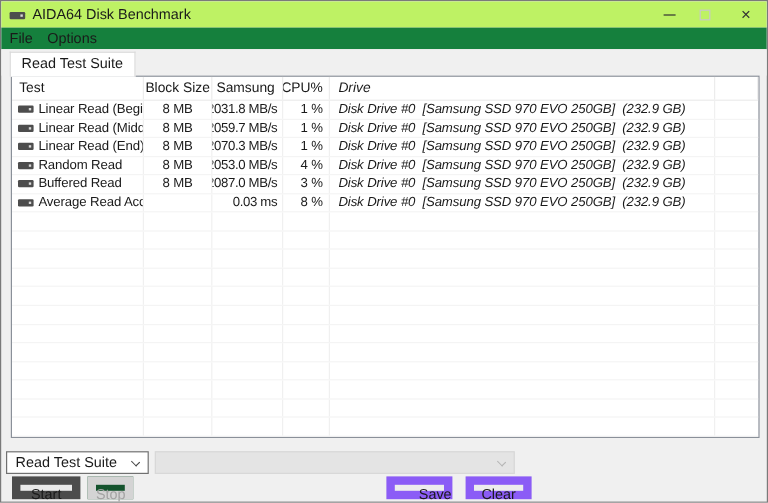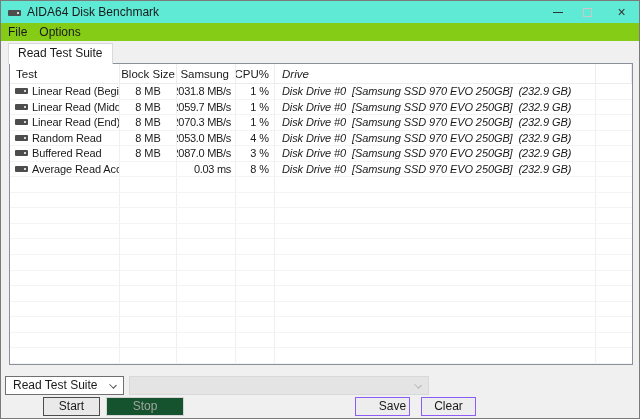--- a/index.html
+++ b/index.html
@@ -4,33 +4,33 @@
 <style>
   * { margin:0; padding:0; box-sizing:border-box; }
   html,body { background:#cfcfcf; }
   .window {
     position:relative; width:640px; height:419px;
     background:#f0f0f0; border:1px solid #7a7a7a;
     font-family:"Liberation Sans", sans-serif; color:#1a1a1a;
     overflow:hidden;
   }
   
-  .titlebar { position:absolute; left:0; top:0; right:0; height:22px; background:#5eead4; }
+  .titlebar { position:absolute; left:0; top:0; right:0; height:22px; background:#bef264; }
   .app-icon { position:absolute; left:7px; top:9px; width:13px; height:6px; background:#4d4d4d; border-radius:1px; }
   .app-icon::after { content:''; position:absolute; right:2px; top:2px; width:2px; height:2px; background:#d8d8d8; }
   .title-text { position:absolute; left:26px; top:0; line-height:22px; font-size:12px; }
   .winbtn { position:absolute; top:0; width:31px; height:22px; display:flex; align-items:center; justify-content:center; }
   .btn-min { right:66px; }
   .btn-max { right:36px; }
   .btn-close { right:2px; }
   .glyph-min { width:10px; height:1px; background:#333; display:block; }
   .glyph-max { width:9px; height:9px; border:1px solid #c9c9c9; display:block; }
   .glyph-close { font-size:14px; line-height:14px; color:#333; }
   
-  .menubar { position:absolute; left:0; top:22px; right:0; height:18px; background:#84cc16; padding-left:1px; display:flex; }
+  .menubar { position:absolute; left:0; top:22px; right:0; height:18px; background:#15803d; padding-left:1px; display:flex; }
   .menu-item { padding:0 6px; line-height:18px; font-size:12px; }
   
   .tabstrip { position:absolute; left:0; top:40px; right:0; height:22px; background:#f0f0f0; }
   .tab { position:absolute; left:7px; top:2px; height:21px; background:#ffffff;
          border:1px solid #d9d9d9; border-bottom:none; padding:0 9px;
          line-height:19px; font-size:12px; z-index:3; }
   
   .panel { position:absolute; left:8px; top:62px; width:624px; height:302px;
            background:#ffffff; border:1px solid #8a9099; overflow:hidden; z-index:2; }
   .hdr-row, .row { display:flex; width:100%; }
@@ -50,24 +50,24 @@
   .disk-icon { flex:none; width:13px; height:6px; background:#4d4d4d; border-radius:1px; position:relative; margin-right:4px; }
   .disk-icon::after { content:''; position:absolute; right:2px; top:2px; width:2px; height:2px; background:#d8d8d8; }
   
   .combo { position:absolute; top:375px; height:19px; font-size:12px; line-height:17px; }
   .combo-suite { left:4px; width:119px; background:#ffffff; border:1px solid #707070; padding-left:7px; }
   .combo-drive { left:128px; width:300px; background:#e4e4e4; border:1px solid #d8d8d8; color:#8c8c8c;
                  padding-left:7px; white-space:pre; overflow:hidden; font-size:11.5px; }
   .chev { position:absolute; right:7px; top:5px; width:6px; height:6px;
           border-right:1px solid #444; border-bottom:1px solid #444; transform:rotate(45deg) scale(1,0.8); }
   .combo-drive .chev { border-color:#b4b4b4; }
-  .btn { position:absolute; top:396px; height:19px; background:#ededed; border:1px solid #8b5cf6;
-         font-size:12px; line-height:17px; text-align:center;margin-left:33px; }
+  .btn { position:absolute; top:396px; height:19px; background:#ededed; border:7px solid #8b5cf6;
+         font-size:12px; line-height:17px; text-align:center; }
   .btn-start { left:9px;  width:57px; border-color:#4c4c4c; background:#e9e9e9; }
-  .btn-stop  { left:72px; width:78px; background:#14532d; border-color:#d4d4d4; color:#a3a3a3; }
+  .btn-stop  { left:72px; width:38px; background:#14532d; border-color:#d4d4d4; color:#a3a3a3; }
   .btn-save  { left:321px; width:55px;padding-left:20px; }
   .btn-clear { left:387px; width:55px; }
 </style>
 </head>
 <body>
 
 <div class="window">
 
   <div class="titlebar">
     <span class="app-icon"></span>

